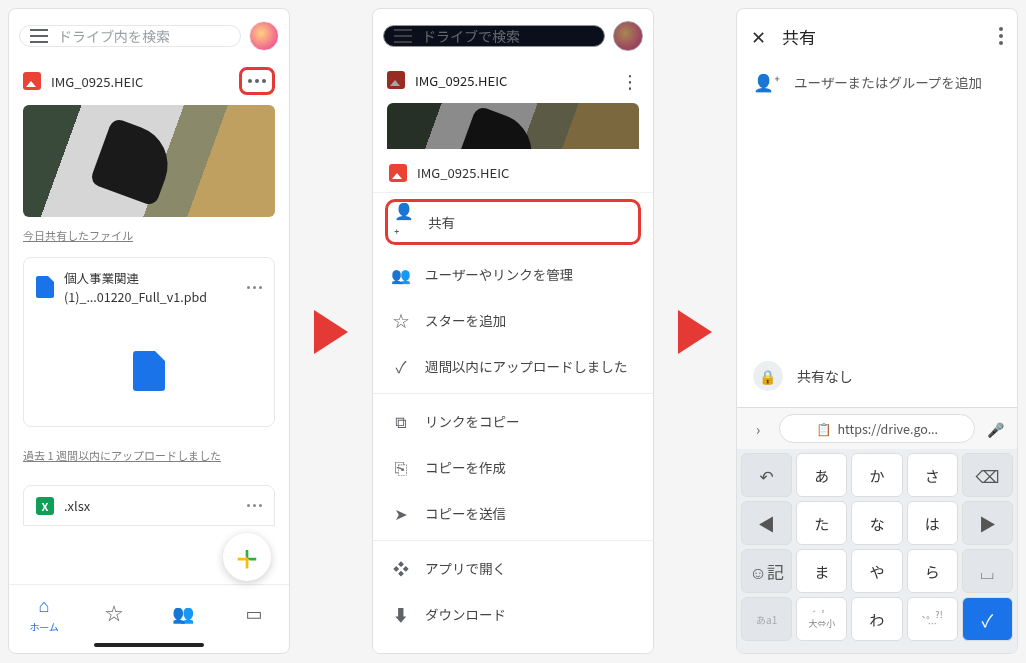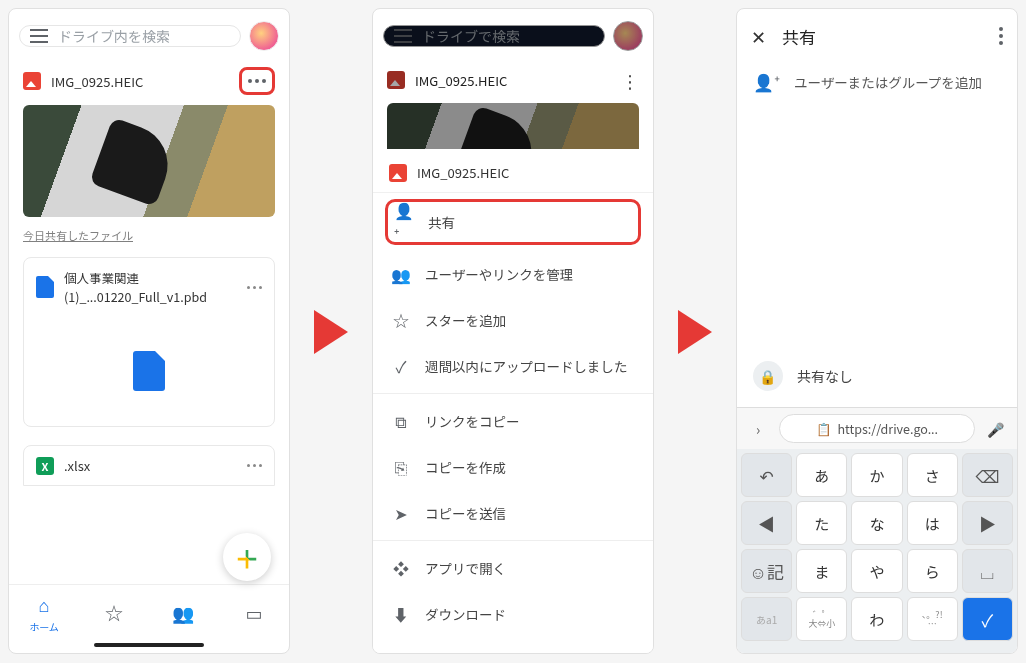--- a/index.html
+++ b/index.html
@@ -113,20 +113,21 @@
       <div class="dots3">
           <span></span>
           <span></span>
           <span></span>
         </div>
     </div>
     <div class="card-body">
       <div class="doc-ico"></div>
     </div>
   </div>
+  <div class="section-label">過去 1 週間以内にアップロードしました</div>
   <div class="xlsx-row">
     <div class="xls-ico">X</div>
     <div class="file-name" style="text-align:left">.xlsx</div>
     <div class="dots3">
         <span></span>
         <span></span>
         <span></span>
       </div>
   </div>
   <div class="fab">

